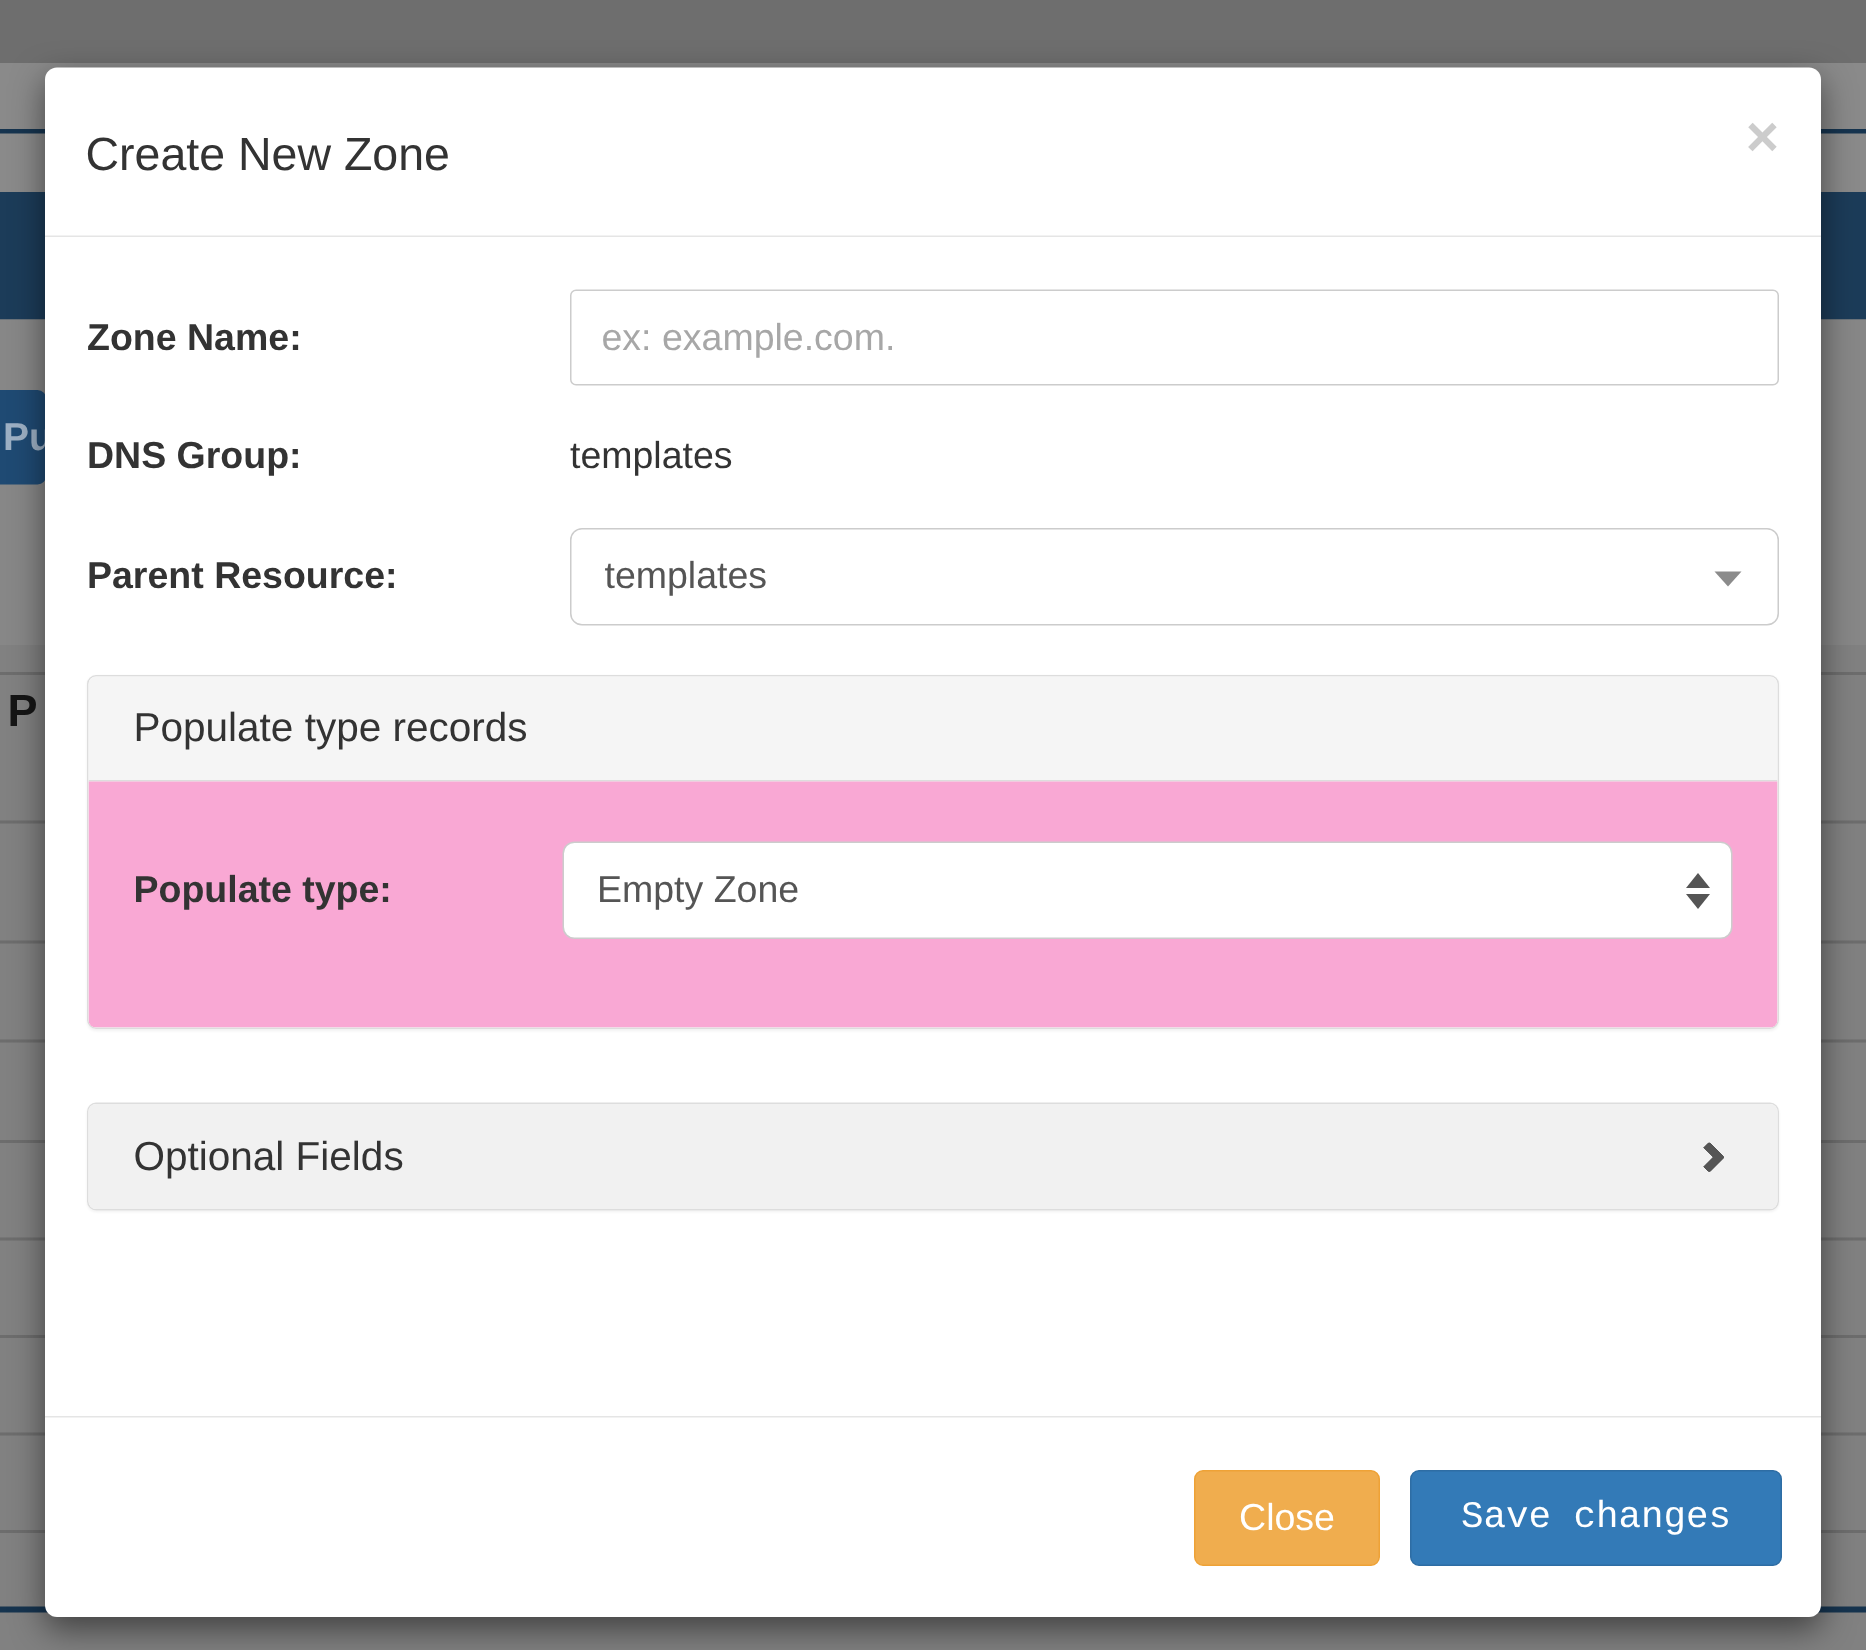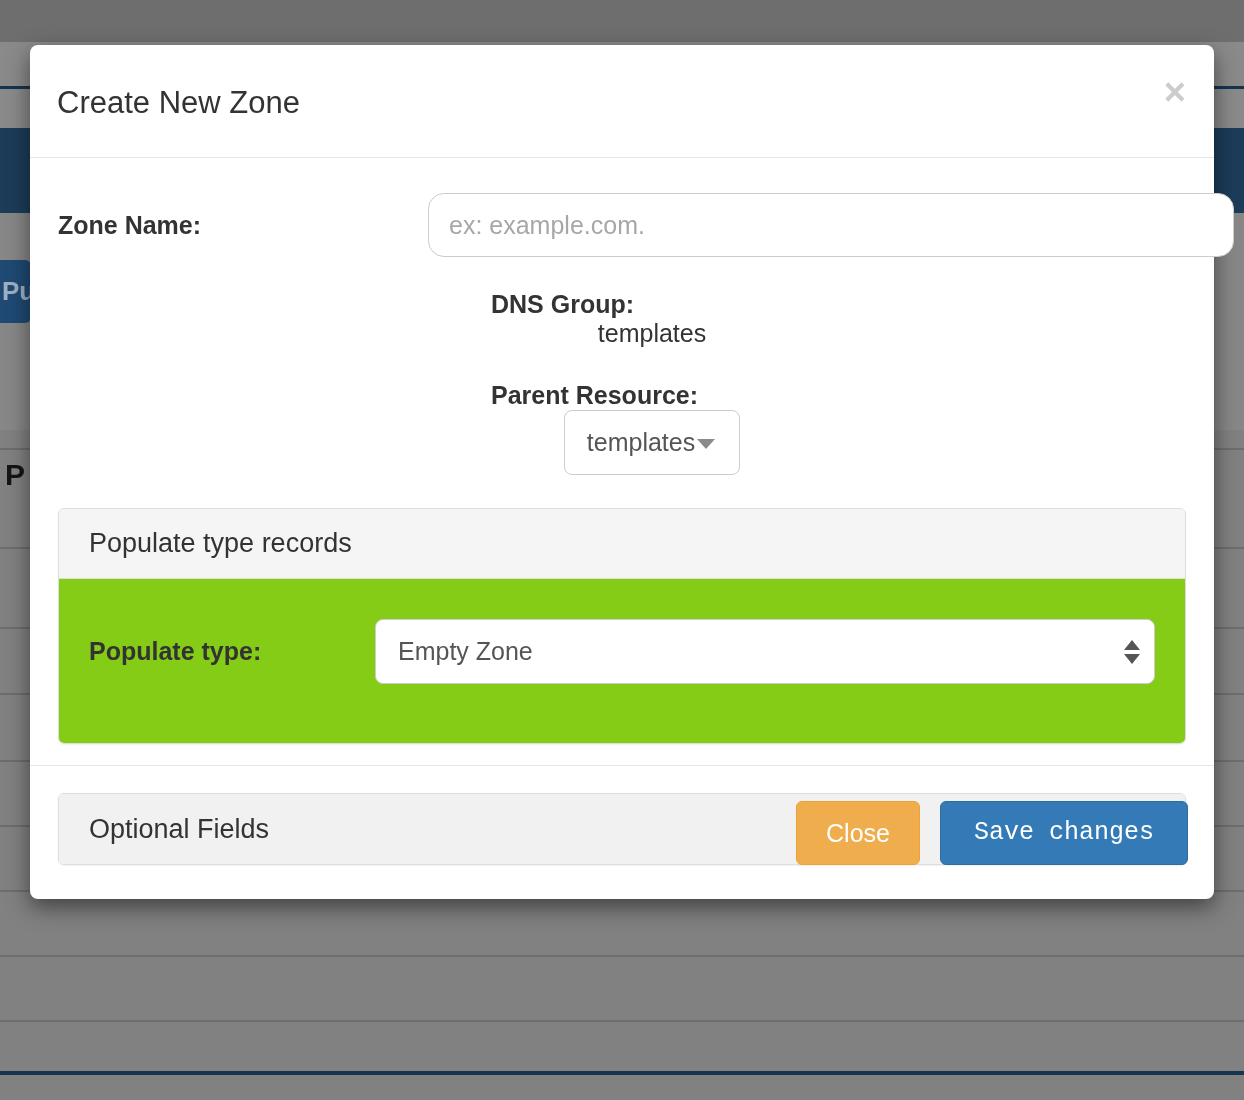--- a/index.html
+++ b/index.html
@@ -25,50 +25,50 @@
   }
   .bg-heading {
     position:absolute; left:5px; top:458px; width:26px; overflow:hidden;
     color:#151515; font-size:30px; font-weight:700; white-space:nowrap;
   }
   .bg-line { position:absolute; left:0; width:100%; height:2px; background:#6d6d6d; }
   .bg-bottomline { position:absolute; left:0; top:1071px; width:100%; height:4px; background:#16344f; }
 
   
   .modal {
-    position:absolute; left:30px; top:45px; width:1184px; height:854px;
+    position:absolute; left:30px; top:45px; width:1184px; height:1033px;
     background:#ffffff; border-radius:8px;
     box-shadow:0 8px 22px rgba(0,0,0,0.5);
   }
   .modal-header {
     position:relative; padding:40px 26px 36px 27px;
     border-bottom:1px solid #e5e5e5;
   }
   .modal-title { font-size:31px; color:#333; font-weight:400; }
   .modal-close {
     position:absolute; right:28px; top:28px;
     font-size:38px; line-height:1; font-weight:700; color:#cccccc;
     cursor:pointer; background:none; border:none;
     font-family:"Liberation Sans", sans-serif;
   }
 
   .modal-body { padding:35px 28px 0 28px; }
 
   .form-row { display:flex; align-items:center; }
-  .form-row + .form-row { margin-top:33px;flex-direction:column; }
+  .form-row + .form-row { margin-top:33px; }
   .form-label {
     width:262px; text-align:left; font-weight:700; font-size:25px; color:#333;
     flex:none;
   }
   .form-control-col { flex:1; margin-left:60px; }
 
   .text-input {
-    width:100%; height:64px; border:1px solid #cccccc; border-radius:16px;
+    width:100%; height:64px; border:1px solid #cccccc; border-radius:4px;
     font-size:25px; color:#555; padding:0 20px;
-    font-family:"Liberation Sans", sans-serif; outline:none;margin-left:48px;
+    font-family:"Liberation Sans", sans-serif; outline:none;
   }
   .text-input::placeholder { color:#a7a7a7; opacity:1; }
 
   .static-value { font-size:25px; color:#333; }
 
   .select-box {
     position:relative; width:100%; height:65px;
     border:1px solid #cccccc; border-radius:8px; background:#fff;
     display:flex; align-items:center; padding:0 44px 0 22px;
     font-size:25px; color:#555; cursor:pointer;
@@ -97,21 +97,21 @@
   .panel {
     margin-top:33px; border:1px solid #dddddd; border-radius:6px;
     box-shadow:0 1px 2px rgba(0,0,0,0.06); overflow:hidden;
   }
   .panel-heading {
     background:#f5f5f5; padding:0 30px; height:70px;
     display:flex; align-items:center; justify-content:space-between;
     border-bottom:1px solid #dddddd;
     font-size:27px; color:#333;
   }
-  .panel-body { background:#84cc16; padding:40px 30px 59px 30px; }
+  .panel-body { background:#f9a8d4; padding:40px 30px 59px 30px; }
   .panel-body .form-label { width:227px; }
   .panel-body .form-control-col { margin-left:59px; }
 
   .panel-collapsed { margin-top:49px; cursor:pointer; }
   .panel-collapsed .panel-heading { border-bottom:none; background:#f1f1f1;align-items:center; }
   .chevron-right {
     width:15px; height:15px; flex:none;
     border-top:6px solid #555; border-right:6px solid #555;
     transform:rotate(45deg); margin-right:8px; border-radius:2px;
   }

